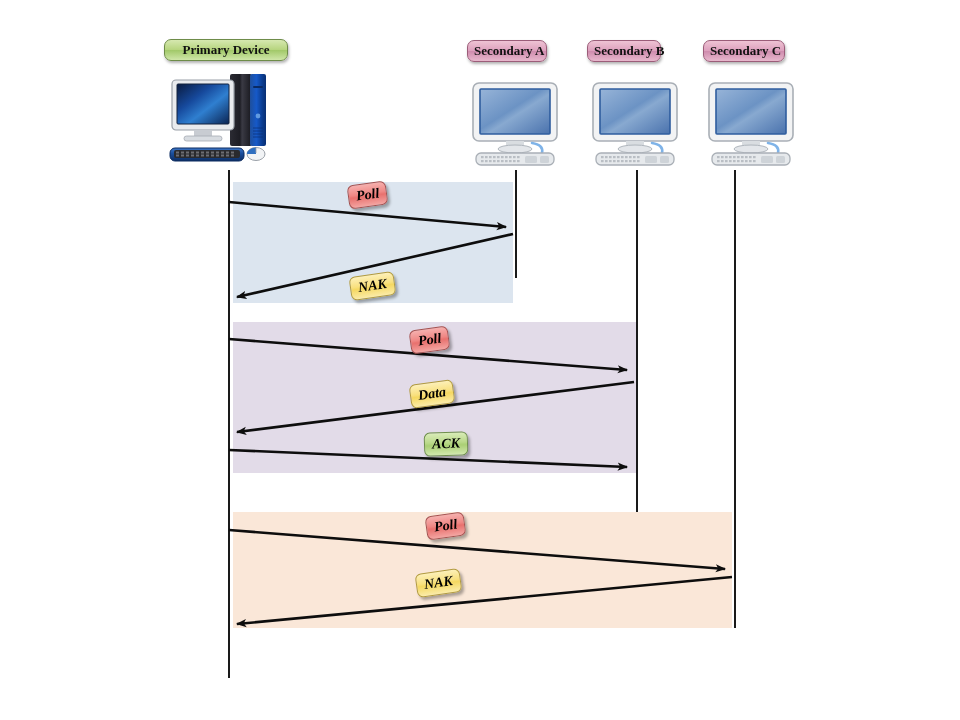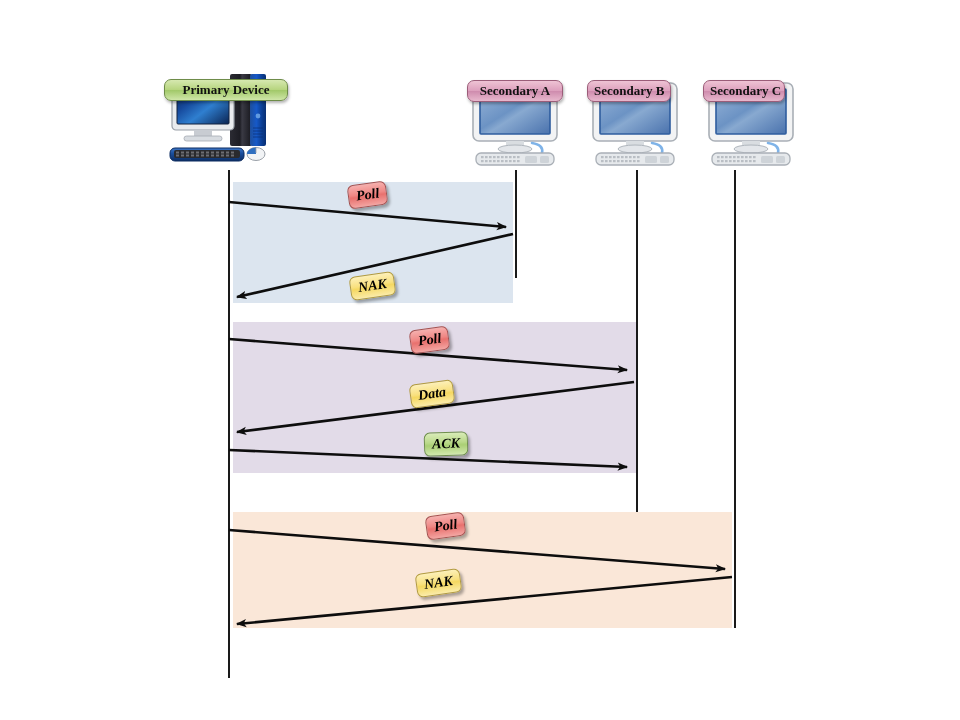--- a/index.html
+++ b/index.html
@@ -25,21 +25,20 @@
     text-align: center;
     font-size: 13px;
     font-weight: bold;
     color: #111111;
     border-radius: 7px;
     border: 1px solid #7a7a7a;
     white-space: nowrap;
     padding: 0 6px;
     box-shadow: 1px 2px 3px rgba(0,0,0,0.30);
     font-family: "Liberation Serif", "DejaVu Serif", serif;
-    margin-top: 40px;
   }
   .node-label.green {
     background: linear-gradient(to bottom, #d6e8b0 0%, #b7d57f 48%, #a2c96a 52%, #cfe6a8 100%);
     border-color: #6e8c49;
   }
   .node-label.pink {
     background: linear-gradient(to bottom, #eec3d4 0%, #dda0bd 48%, #cf8cae 52%, #e8b8cd 100%);
     border-color: #9b5d79;
   }
 
@@ -318,22 +317,22 @@
 
     <line x1="229" y1="339" x2="627" y2="370" stroke="#0d0d0d" stroke-width="2.6" marker-end="url(#arrowhead)"></line>
     <line x1="634" y1="382" x2="237" y2="432" stroke="#0d0d0d" stroke-width="2.6" marker-end="url(#arrowhead)"></line>
     <line x1="229" y1="450" x2="627" y2="467" stroke="#0d0d0d" stroke-width="2.6" marker-end="url(#arrowhead)"></line>
 
     <line x1="229" y1="530" x2="725" y2="569" stroke="#0d0d0d" stroke-width="2.6" marker-end="url(#arrowhead)"></line>
     <line x1="732" y1="577" x2="237" y2="624" stroke="#0d0d0d" stroke-width="2.6" marker-end="url(#arrowhead)"></line>
   </svg>
 
   <div class="node-label green" style="left:164px; top:39px; width:124px;">Primary Device</div>
-  <div class="node-label pink" style="left:467px; top:40px; width:96px;">Secondary A</div>
-  <div class="node-label pink" style="left:587px; top:40px; width:84px;">Secondary B</div>
+  <div class="node-label pink" style="left:467px; top:40px; width:80px;">Secondary A</div>
+  <div class="node-label pink" style="left:587px; top:40px; width:74px;">Secondary B</div>
   <div class="node-label pink" style="left:703px; top:40px; width:82px;">Secondary C</div>
 
   <div class="msg-label red" style="left:348px; top:183px; transform:rotate(-8deg);">Poll</div>
   <div class="msg-label yellow" style="left:350px; top:274px; transform:rotate(-8deg);">NAK</div>
 
   <div class="msg-label red" style="left:410px; top:328px; transform:rotate(-8deg);">Poll</div>
   <div class="msg-label yellow" style="left:410px; top:382px; transform:rotate(-8deg);">Data</div>
   <div class="msg-label green" style="left:424px; top:432px; transform:rotate(-2deg);">ACK</div>
 
   <div class="msg-label red" style="left:426px; top:514px; transform:rotate(-8deg);">Poll</div>

